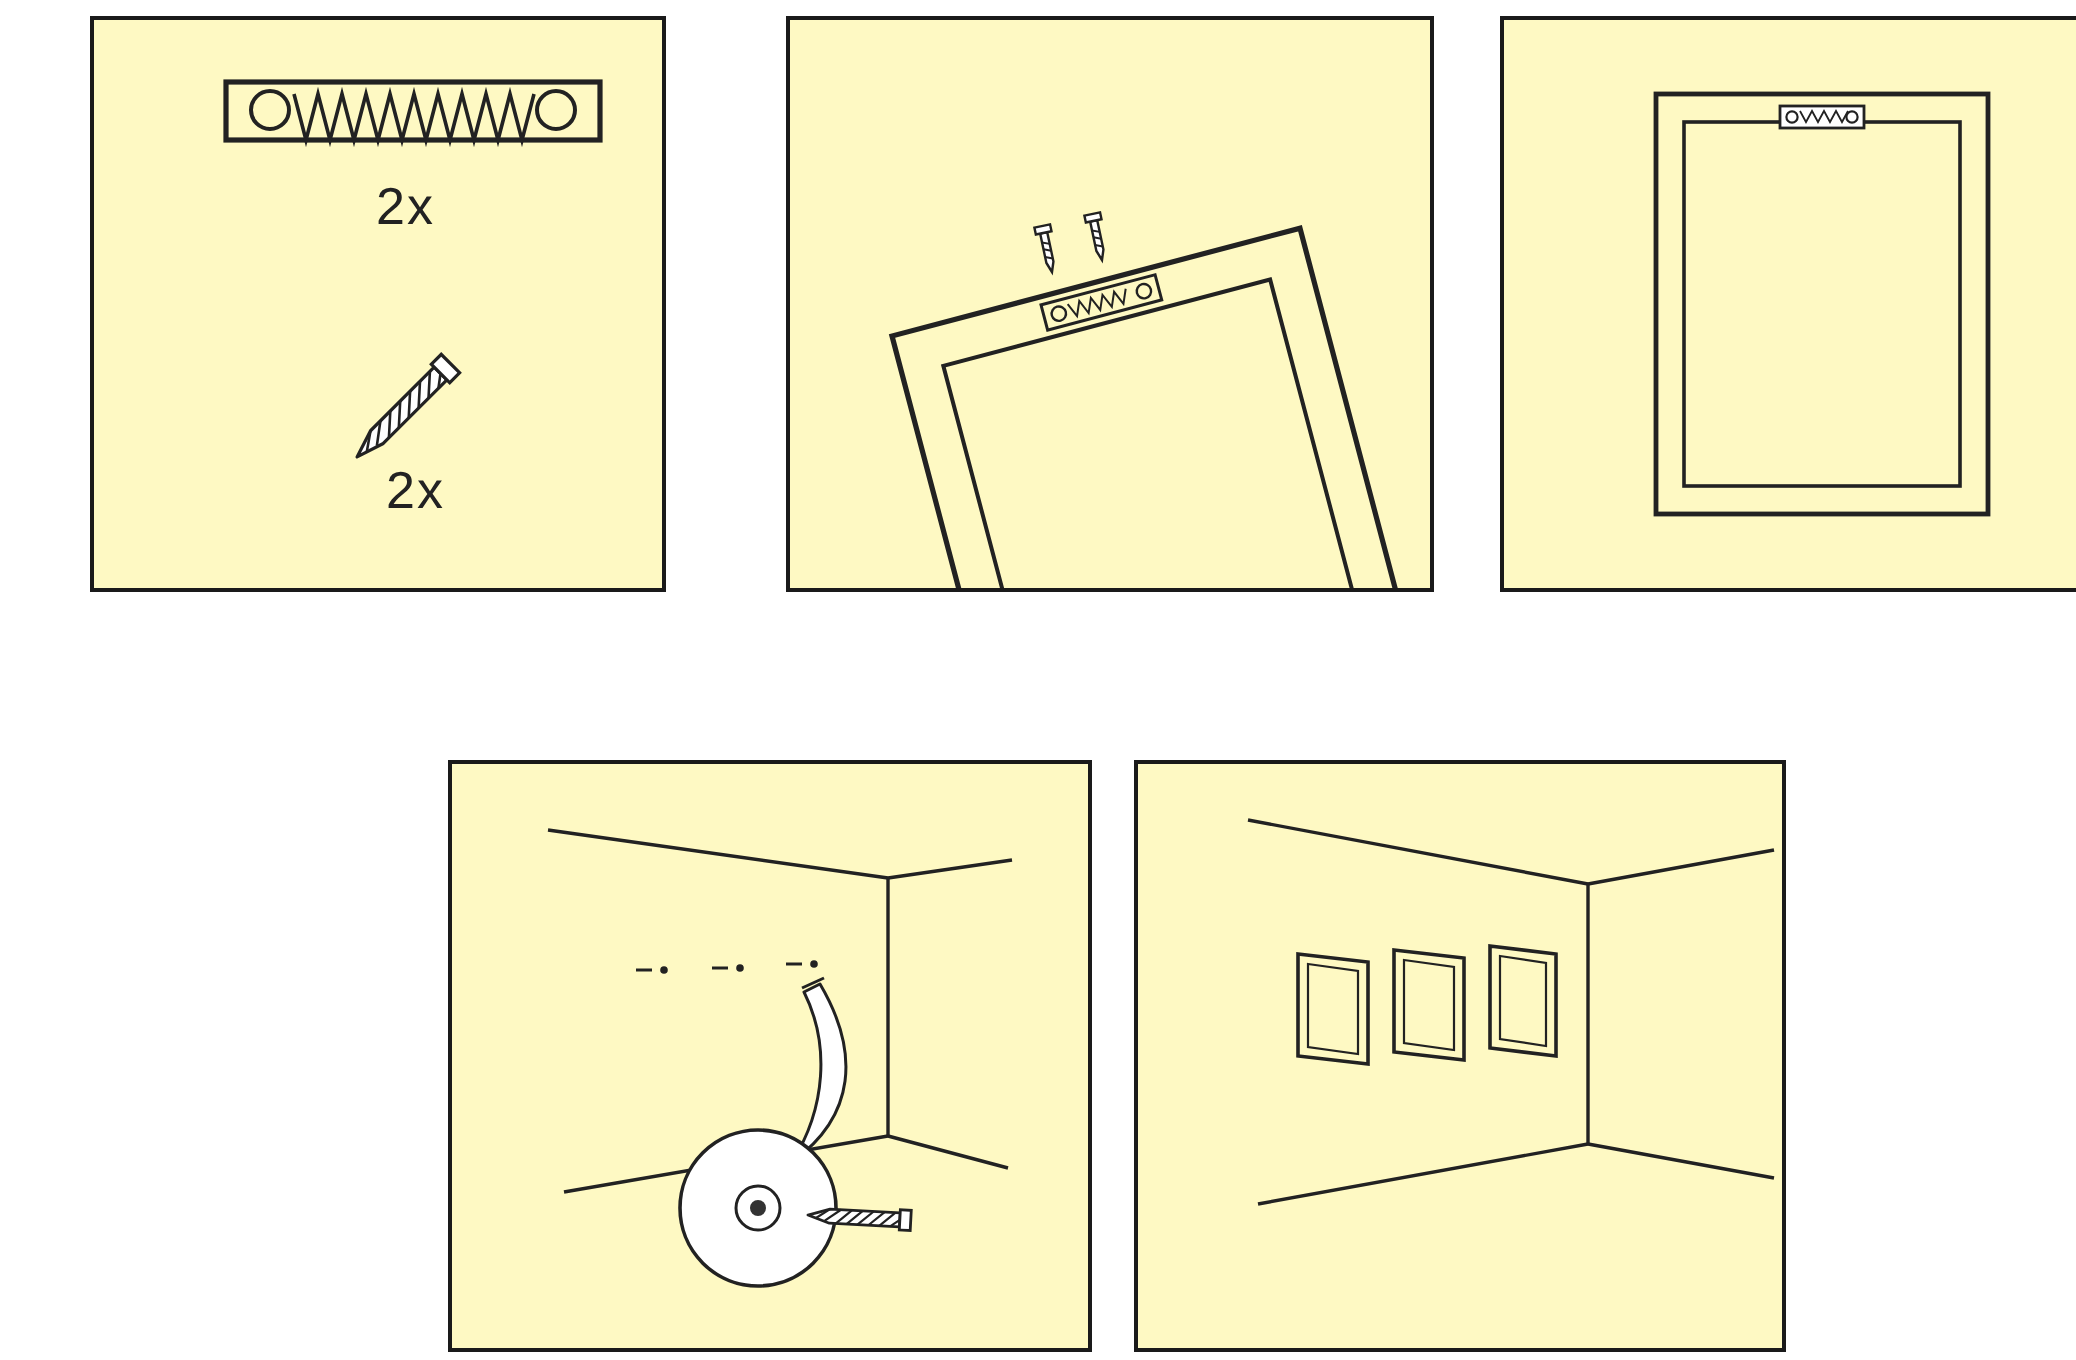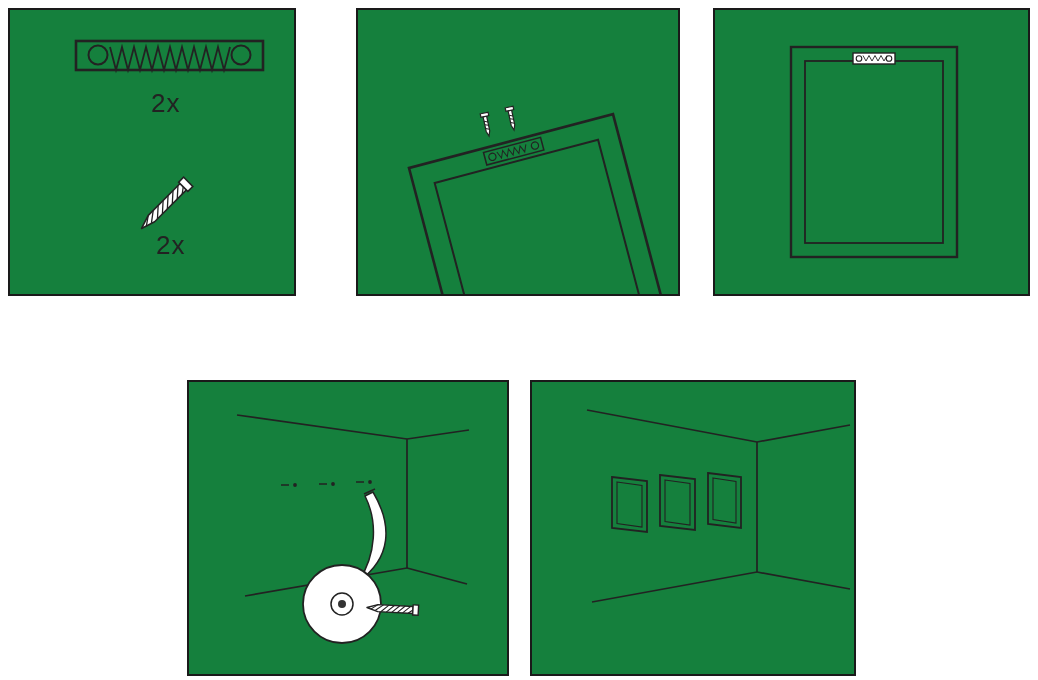--- a/index.html
+++ b/index.html
@@ -12,21 +12,22 @@
     position: relative;
     width: 1038px;
     height: 680px;
     background: #ffffff;
     overflow: hidden;
   }
   .panel {
     position: absolute;
     box-sizing: border-box;
     border: 2px solid #1a1a1a;
-    background: #15803d;
+    background: #fef9c3;
+    margin-left: 37px;
   }
   .panel svg {
     display: block;
     width: 100%;
     height: 100%;
   }
   #panel-parts   { left: 8px;   top: 8px;   width: 288px; height: 288px; }
   #panel-attach  { left: 356px; top: 8px;   width: 324px; height: 288px; }
   #panel-front   { left: 713px; top: 8px;   width: 317px; height: 288px; }
   #panel-mark    { left: 187px; top: 380px; width: 322px; height: 296px; }

